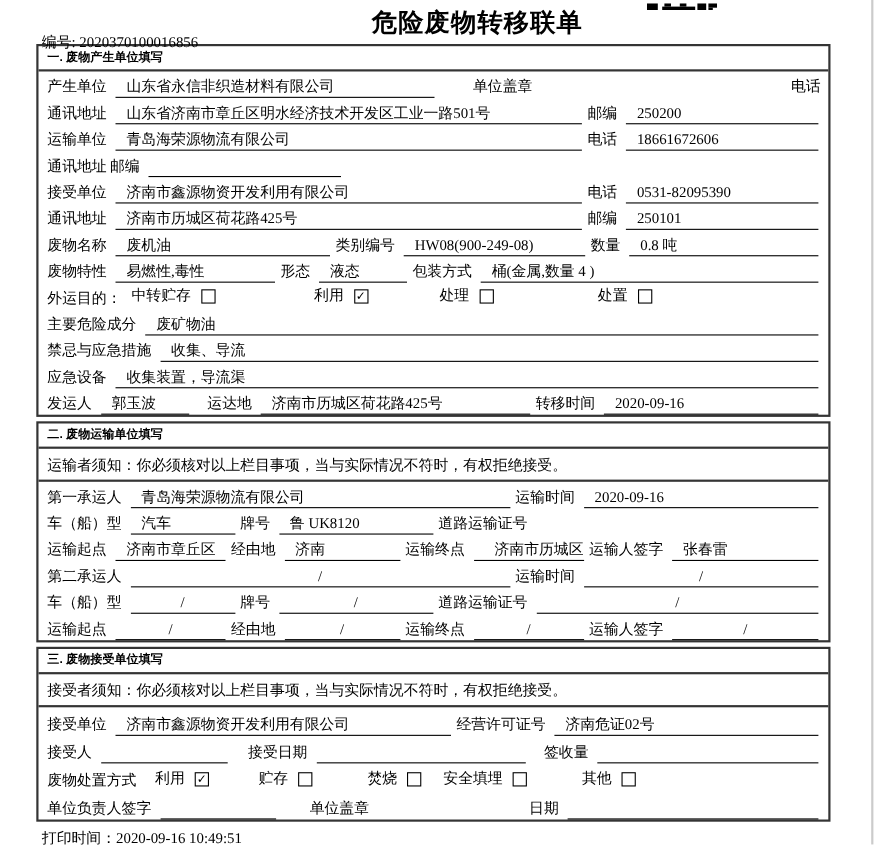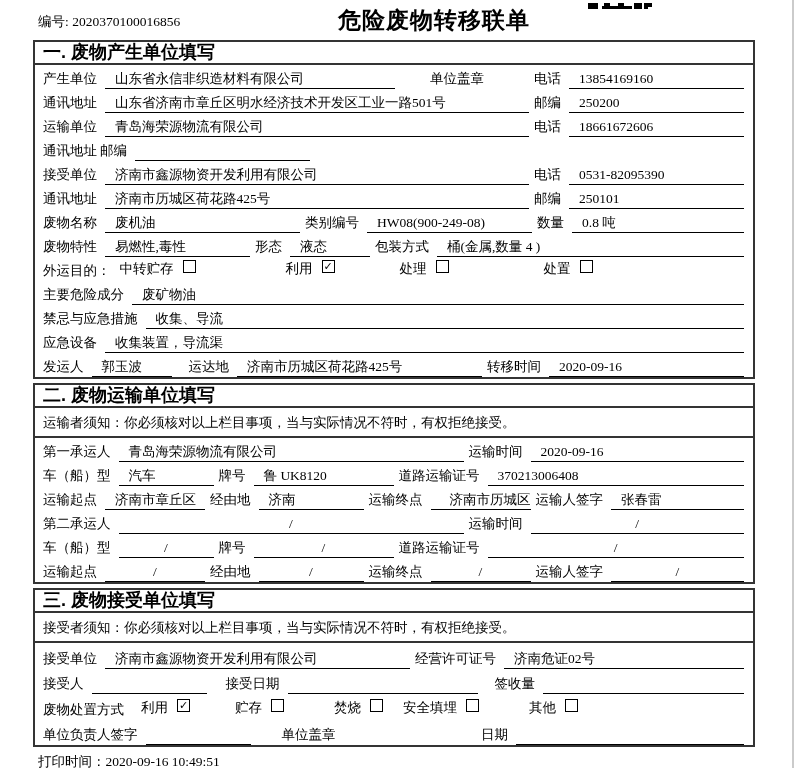--- a/index.html
+++ b/index.html
@@ -1,35 +1,35 @@
 <!DOCTYPE html>
 <html><head>
 <meta charset="utf-8">
 <style>
   html,body{margin:0;padding:0;background:#fff;}
   .page{position:relative;width:796px;height:768px;background:#fff;overflow:hidden;
         font-family:"Liberation Serif","DejaVu Serif",serif;font-size:13.5px;color:#000;}
   .head{position:relative;height:40px;}
-  .serial{position:absolute;left:38px;top:13px;white-space:nowrap;}
+  .serial{position:absolute;left:38px;top:30px;white-space:nowrap;}
   .title{text-align:center;padding-top:5px;font-size:23px;font-weight:bold;letter-spacing:1px;
          font-family:"Liberation Sans","DejaVu Sans",sans-serif;transform:translateX(36px);}
   .qr{position:absolute;left:588px;top:0;width:64px;height:9px;overflow:hidden;}
   .box{margin:0 0 4px 33px;width:722px;border:2px solid #343434;box-sizing:border-box;background:#fff;}
-  .sec-head{font-family:"Liberation Sans","DejaVu Sans",sans-serif;font-weight:bold;font-size:18px;
+  .sec-head{font-family:"Liberation Sans","DejaVu Sans",sans-serif;font-weight:bold;font-size:11px;
             line-height:17px;padding:2px 6px 2px 8px;border-bottom:2px solid #343434;}
   .note{padding:6px 8px 5px 8px;line-height:17px;border-bottom:2px solid #343434;}
   .rows{display:block;}
   .row{display:flex;align-items:flex-end;height:24px;padding:16px 4px 0 8px;box-sizing:border-box;}
   .rows-s3 .row{height:25.5px;}
   .lab{white-space:nowrap;line-height:18px;padding:0 3px 1px 0;}
   .val{border-bottom:1px solid #000;line-height:18px;white-space:nowrap;margin:0 5px;min-width:28px;
        overflow:hidden;}
   .val-text{display:block;padding-left:10px;}
   .val.center .val-text{padding-left:0;text-align:center;}
-  .chk{display:flex;padding-bottom:2px;}
+  .chk{display:flex;align-items:center;padding-bottom:2px;}
   .cb{display:inline-block;width:11px;height:11px;border:1.5px solid #000;margin-left:6px;
       font-size:11px;line-height:11px;text-align:center;font-weight:bold;overflow:hidden;
       font-family:"DejaVu Sans",sans-serif;}
   .spacer{flex:1 1 auto;}
   .footer{margin:6px 0 0 38px;white-space:nowrap;}
   .page-edge{position:absolute;right:2px;top:0;width:2px;height:768px;background:#cbcbcb;}
 </style>
 </head>
 <body>
 
@@ -56,23 +56,20 @@
     <div class="sec-head">一. 废物产生单位填写</div>
     <div class="rows">
         <div class="row">
           <span class="lab">产生单位</span>
           <span class="val" style="flex: 0 0 290px; width: 290px;">
             <span class="val-text">山东省永信非织造材料有限公司</span>
           </span>
           <span class="lab" style="margin-left: 30px;">单位盖章</span>
           <span class="spacer"></span>
           <span class="lab">电话</span>
-          <span class="val" style="flex: 0 0 175px; width: 175px;">
-            <span class="val-text">13854169160</span>
-          </span>
         </div>
         <div class="row">
           <span class="lab">通讯地址</span>
           <span class="val" style="flex: 1 1 auto;">
             <span class="val-text">山东省济南市章丘区明水经济技术开发区工业一路501号</span>
           </span>
           <span class="lab">邮编</span>
           <span class="val" style="flex: 0 0 175px; width: 175px;">
             <span class="val-text">250200</span>
           </span>
@@ -213,23 +210,20 @@
         <div class="row">
           <span class="lab">车（船）型</span>
           <span class="val" style="flex: 0 0 95px; width: 95px;">
             <span class="val-text">汽车</span>
           </span>
           <span class="lab">牌号</span>
           <span class="val" style="flex: 0 0 140px; width: 140px;">
             <span class="val-text">鲁 UK8120</span>
           </span>
           <span class="lab">道路运输证号</span>
-          <span class="val" style="flex: 1 1 auto;">
-            <span class="val-text">370213006408</span>
-          </span>
         </div>
         <div class="row">
           <span class="lab">运输起点</span>
           <span class="val" style="flex: 0 0 100px; width: 100px;">
             <span class="val-text">济南市章丘区</span>
           </span>
           <span class="lab">经由地</span>
           <span class="val" style="flex: 0 0 105px; width: 105px;">
             <span class="val-text">济南</span>
           </span>

